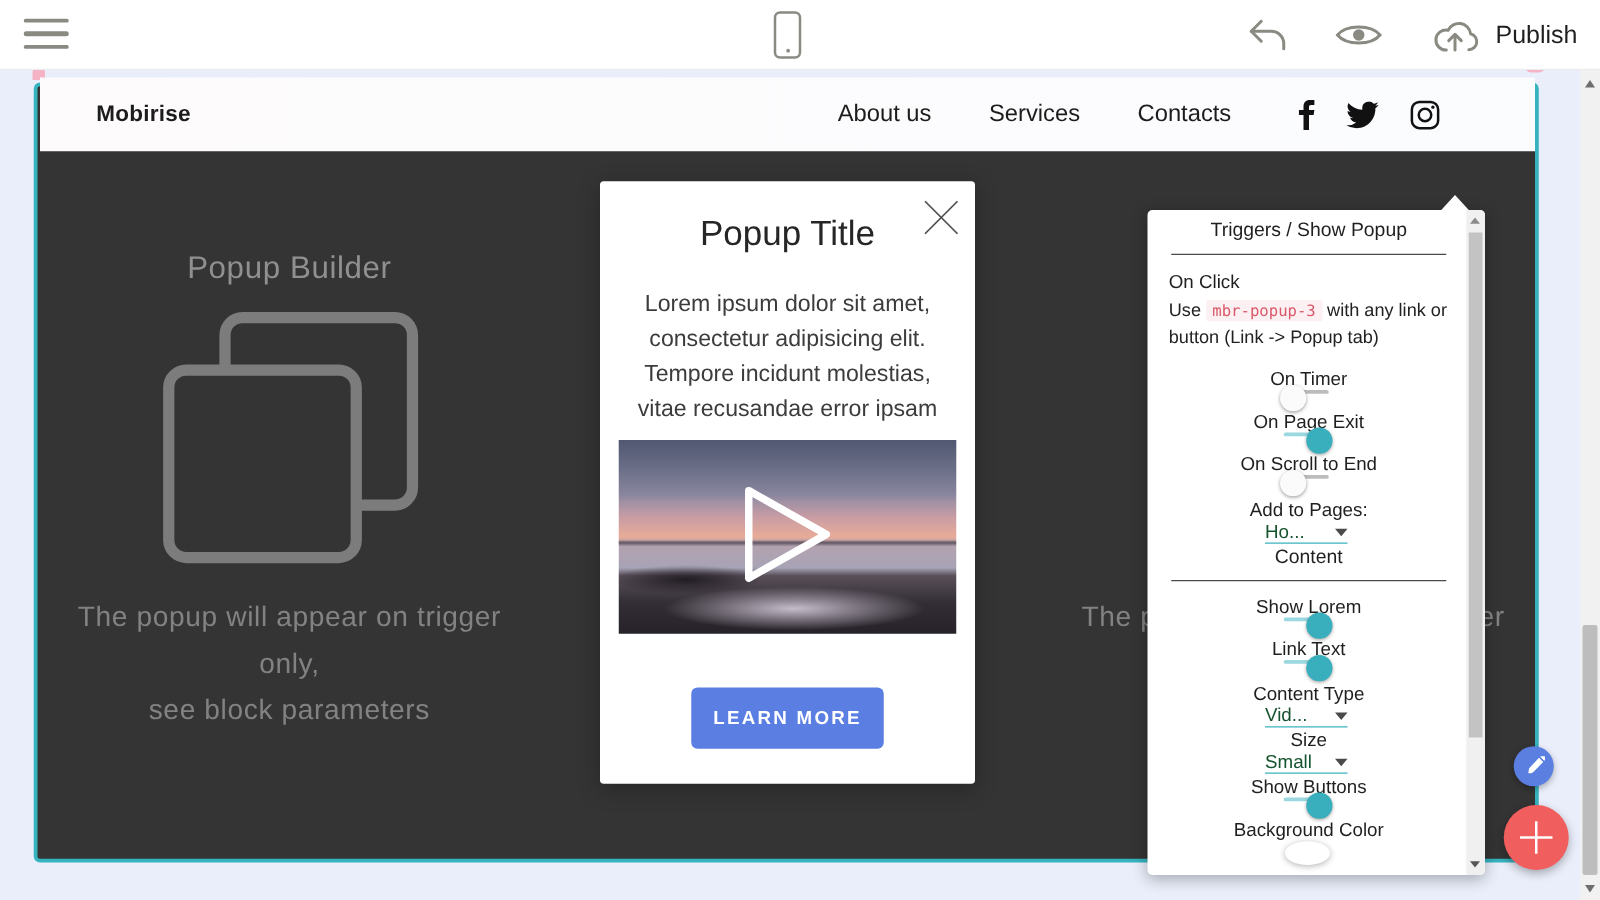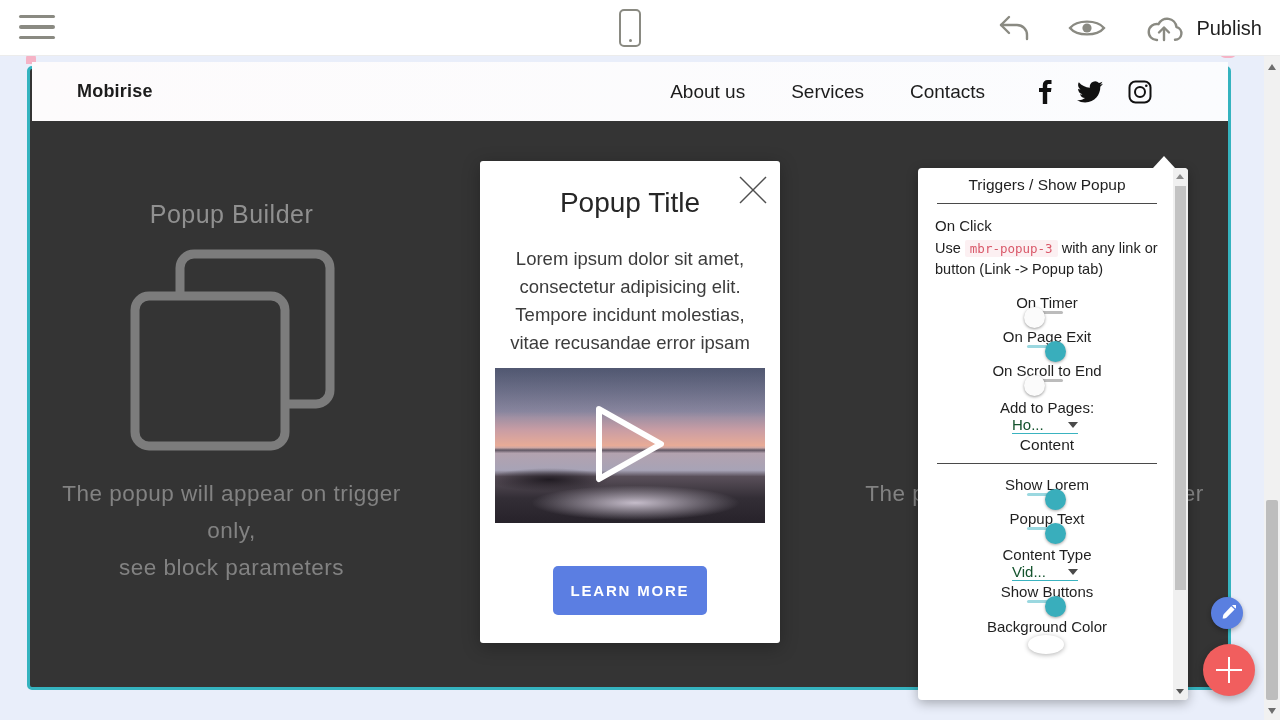--- a/index.html
+++ b/index.html
@@ -46,21 +46,21 @@
                 background:#343434; border:3px solid #35b3bf; border-radius:5px; z-index:5; }
   .popup-card { position:absolute; top:0; width:403px; height:100%; text-align:center; color:#848484; }
   .popup-card.left  { left:0; }
   .popup-card.right { left:803px; }
   .card-title { position:absolute; top:131px; width:100%; font-size:25px; color:#909090; letter-spacing:.5px; }
   .card-icon { position:absolute; top:180px; left:50%; margin-left:-102px; }
   .card-text { position:absolute; top:406px; width:100%; font-size:22.5px; line-height:37px; color:#828282; letter-spacing:.5px; }
 
   
   .modal { position:absolute; left:480px; top:145px; width:300px; height:482px; background:#ffffff;
-           border-radius:3px; box-shadow:0 4px 18px rgba(0,0,0,.28); z-index:20;margin-top:16px; }
+           border-radius:3px; box-shadow:0 4px 18px rgba(0,0,0,.28); z-index:20; }
   .modal-close { position:absolute; right:11px; top:13px; width:32px; height:32px; cursor:pointer; }
   .modal-title { position:absolute; top:26px; width:100%; text-align:center; font-size:28px; color:#262626; }
   .modal-text { position:absolute; top:84px; width:100%; text-align:center; font-size:18.5px; line-height:28px; color:#3c3c3c; }
   .video { position:absolute; left:15px; top:207px; width:270px; height:155px; cursor:pointer;
            background-image:
              radial-gradient(ellipse 55% 16% at 52% 87%, rgba(205,196,210,.95), rgba(205,196,210,0) 70%),
              radial-gradient(ellipse 30% 10% at 20% 72%, rgba(20,16,22,.8), rgba(20,16,22,0) 75%),
              linear-gradient(180deg, rgba(25,25,45,.35), rgba(25,25,45,0) 32%),
              linear-gradient(180deg, transparent 51.5%, rgba(40,35,48,.6) 53%, transparent 55%),
              linear-gradient(180deg,#6f7995 0%, #8d8aa3 28%, #c99da4 40%, #e8ab97 50%,
@@ -277,33 +277,40 @@
     <div class="sec-head" style="margin-top:17px;">Content</div>
     <hr class="sec-rule">
 
     <div class="row first-after-head">
       <span>Show Lorem</span>
       <span class="toggle on">
           <span class="knob"></span>
         </span>
     </div>
     <div class="row">
-      <span>Popup Text</span>
+      <span>Link Text</span>
       <span class="toggle on">
           <span class="knob"></span>
         </span>
     </div>
     <div class="row" style="margin-top:16px;">
       <span>Content Type</span>
       <span class="select">
         <span class="val">Vid...</span>
         <span class="sel-caret"></span>
       </span>
     </div>
     <div class="row" style="margin-top:17px;">
+      <span>Size</span>
+      <span class="select">
+        <span class="val">Small</span>
+        <span class="sel-caret"></span>
+      </span>
+    </div>
+    <div class="row" style="margin-top:17px;">
       <span>Show Buttons</span>
       <span class="toggle on">
           <span class="knob"></span>
         </span>
     </div>
     <div class="row color-row">
       <span>Background Color</span>
       <span class="swatch"></span>
     </div>
   </div>

